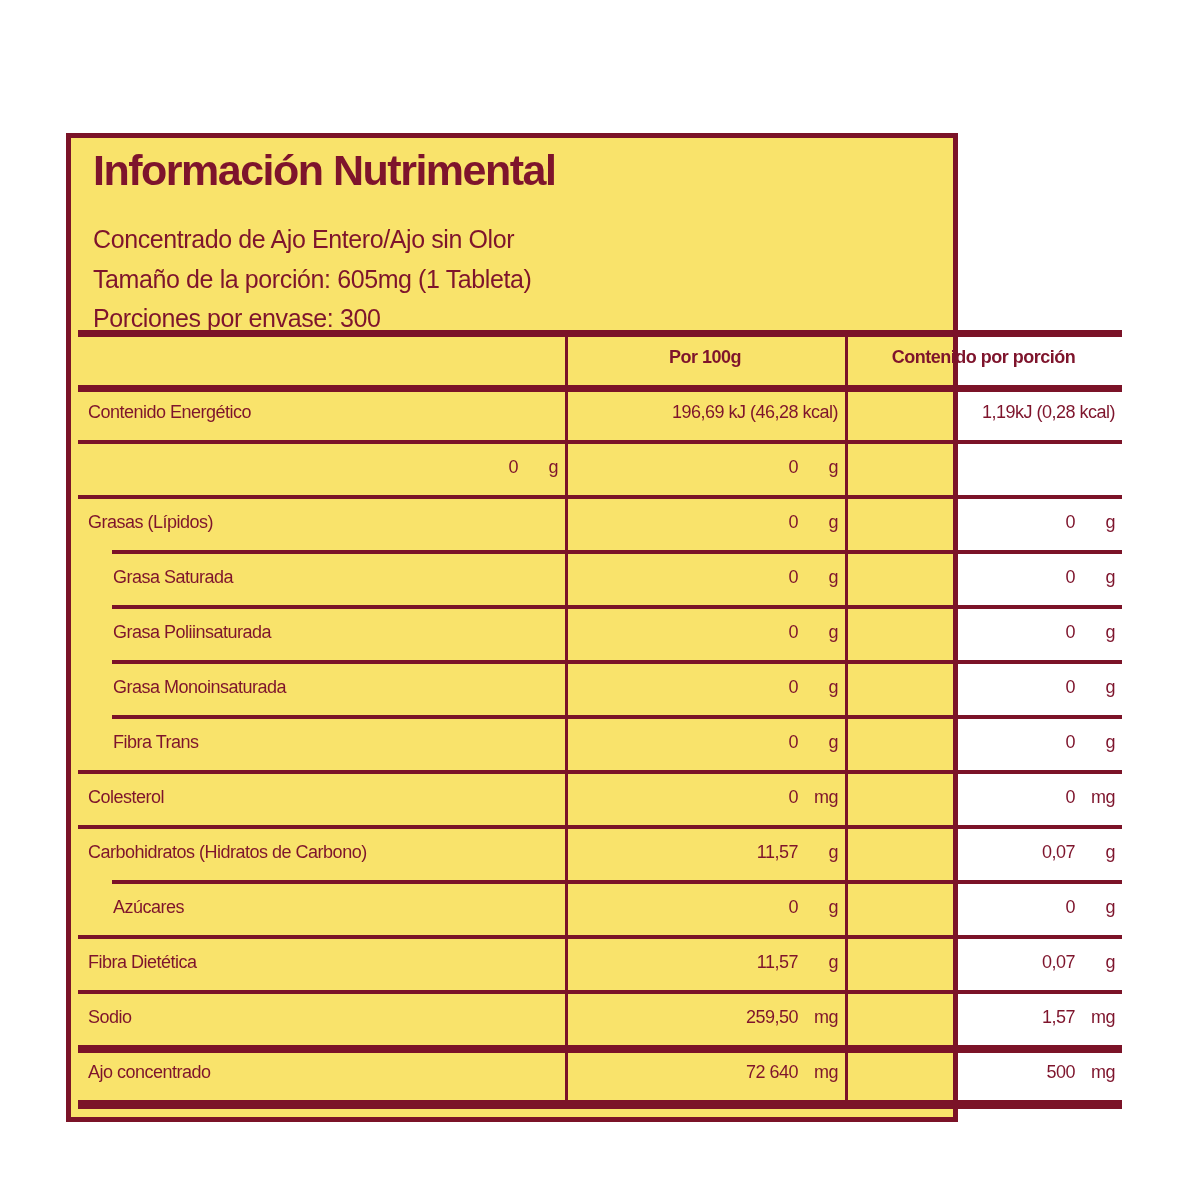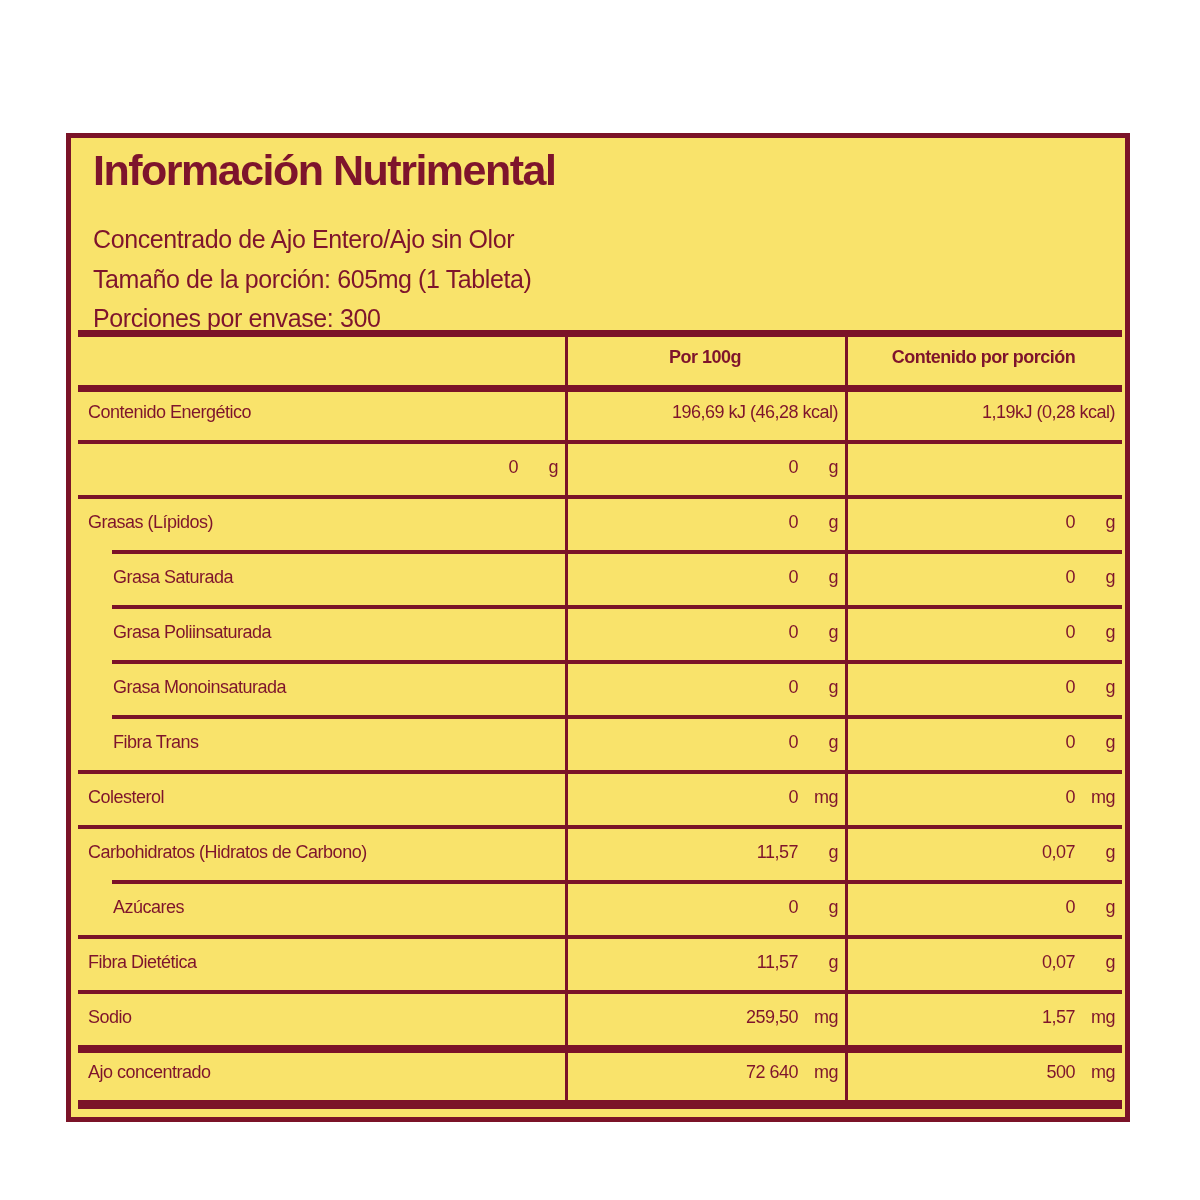--- a/index.html
+++ b/index.html
@@ -15,21 +15,21 @@
     position: relative;
     width: 1200px;
     height: 1200px;
     background: var(--bg-page);
     overflow: hidden;
   }
   .label-box {
     position: absolute;
     left: 66px;
     top: 133px;
-    width: 1064px;
+    width: 892px;
     height: 989px;
     border: 5px solid var(--rule);
     background: var(--bg-label);
     text-decoration: underline;
   }
   .header-block {
     position: absolute;
     left: 22px;
     top: 6px;
   }

